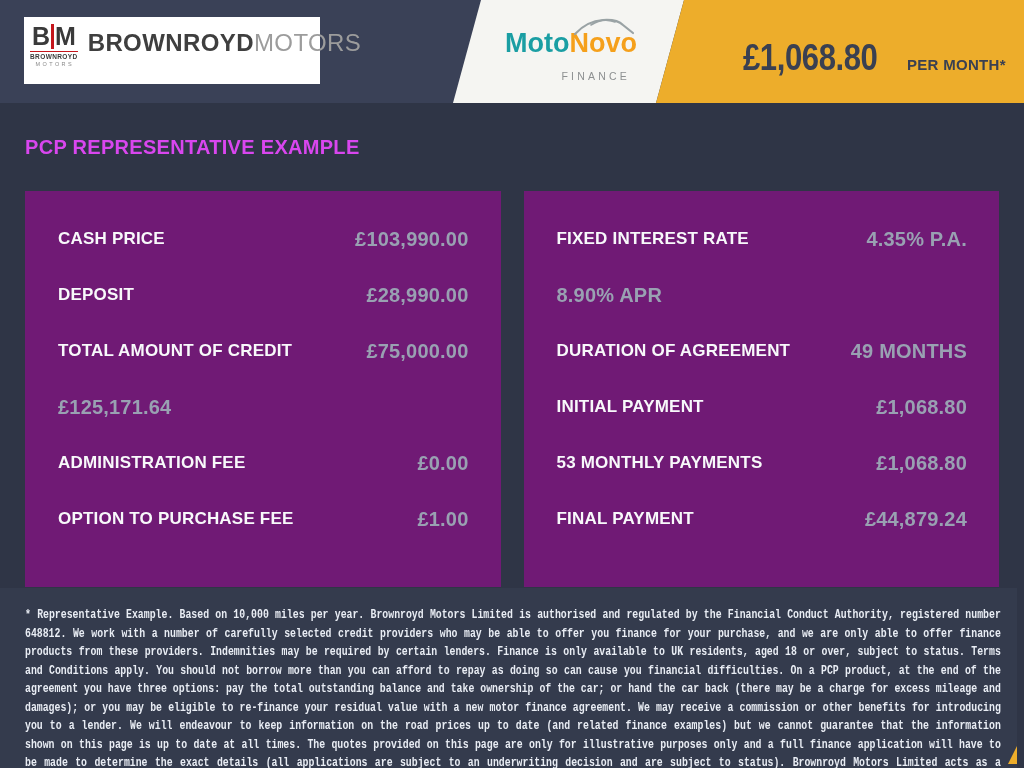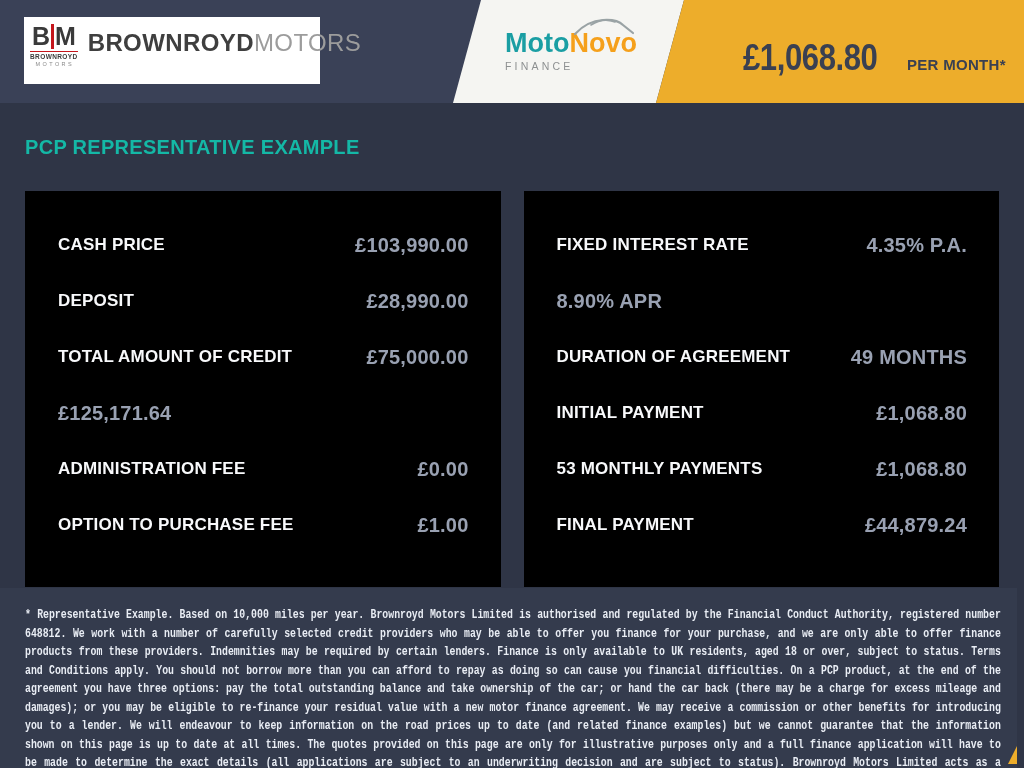--- a/index.html
+++ b/index.html
@@ -70,21 +70,21 @@
   }
   .finance-word { position: relative; font-size: 27px; font-weight: bold; line-height: 1; white-space: nowrap; }
   .finance-word .part1 { color: #1A9EA3; }
   .finance-word .part2 { color: #F5A01B; }
   .car-swoosh {
     position: absolute; right: -4px; top: -14px;
     width: 62px; height: 20px;
   }
   .finance-sub {
     font-size: 10.5px; letter-spacing: 3.2px; color: #8D9091;
-    text-align: left; margin-top: 3px; padding-right: 1px;
+    text-align: right; margin-top: 13px; padding-right: 1px;
   }
 
   .price-area {
     position: absolute;
     left: 743px; top: 0; height: 103px;
     display: flex; align-items: baseline;
     padding-top: 37px;
   }
   .price {
     display: inline-block; width: 150px;
@@ -94,31 +94,31 @@
   }
   .price-suffix {
     font-size: 15px; font-weight: bold; color: #3A4051;
     margin-left: 14px; letter-spacing: 0.3px; white-space: nowrap;
   }
 
   
   .main { position: relative; }
   .page-title {
     margin: 33px 0 0 25px;
-    font-size: 20px; font-weight: bold; color: #14b8a6;
+    font-size: 20px; font-weight: bold; color: #d946ef;
     letter-spacing: 0.3px;
   }
   .panels {
     display: flex; gap: 23px;
     margin: 32px 25px 0 25px;
   }
   .panel {
     width: 476px; height: 396px;
-    background: #000000;
-    padding: 26px 32px 0 33px;
+    background: #701a75;
+    padding: 20px 32px 0 33px;
   }
   .finance-row {
     height: 56px;
     display: flex; justify-content: space-between; align-items: center;
   }
   .row-label {
     font-size: 17px; font-weight: bold; color: #F8F9FB;
     letter-spacing: 0.2px; white-space: nowrap;
   }
   .row-value {

